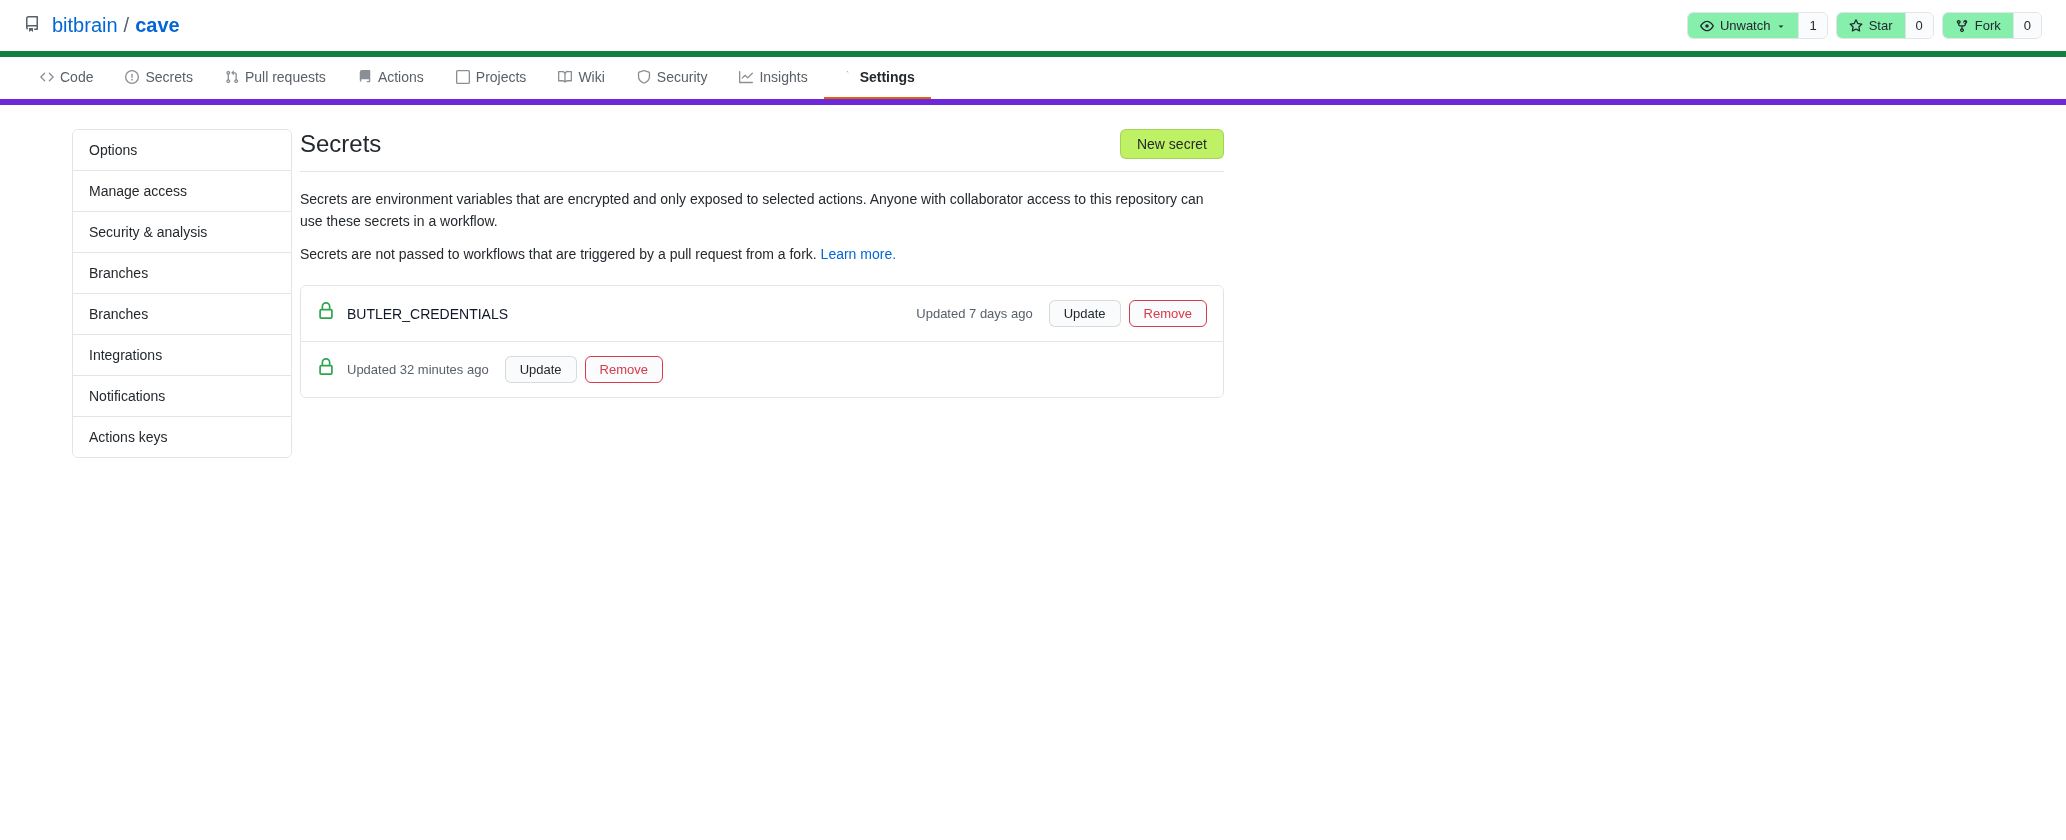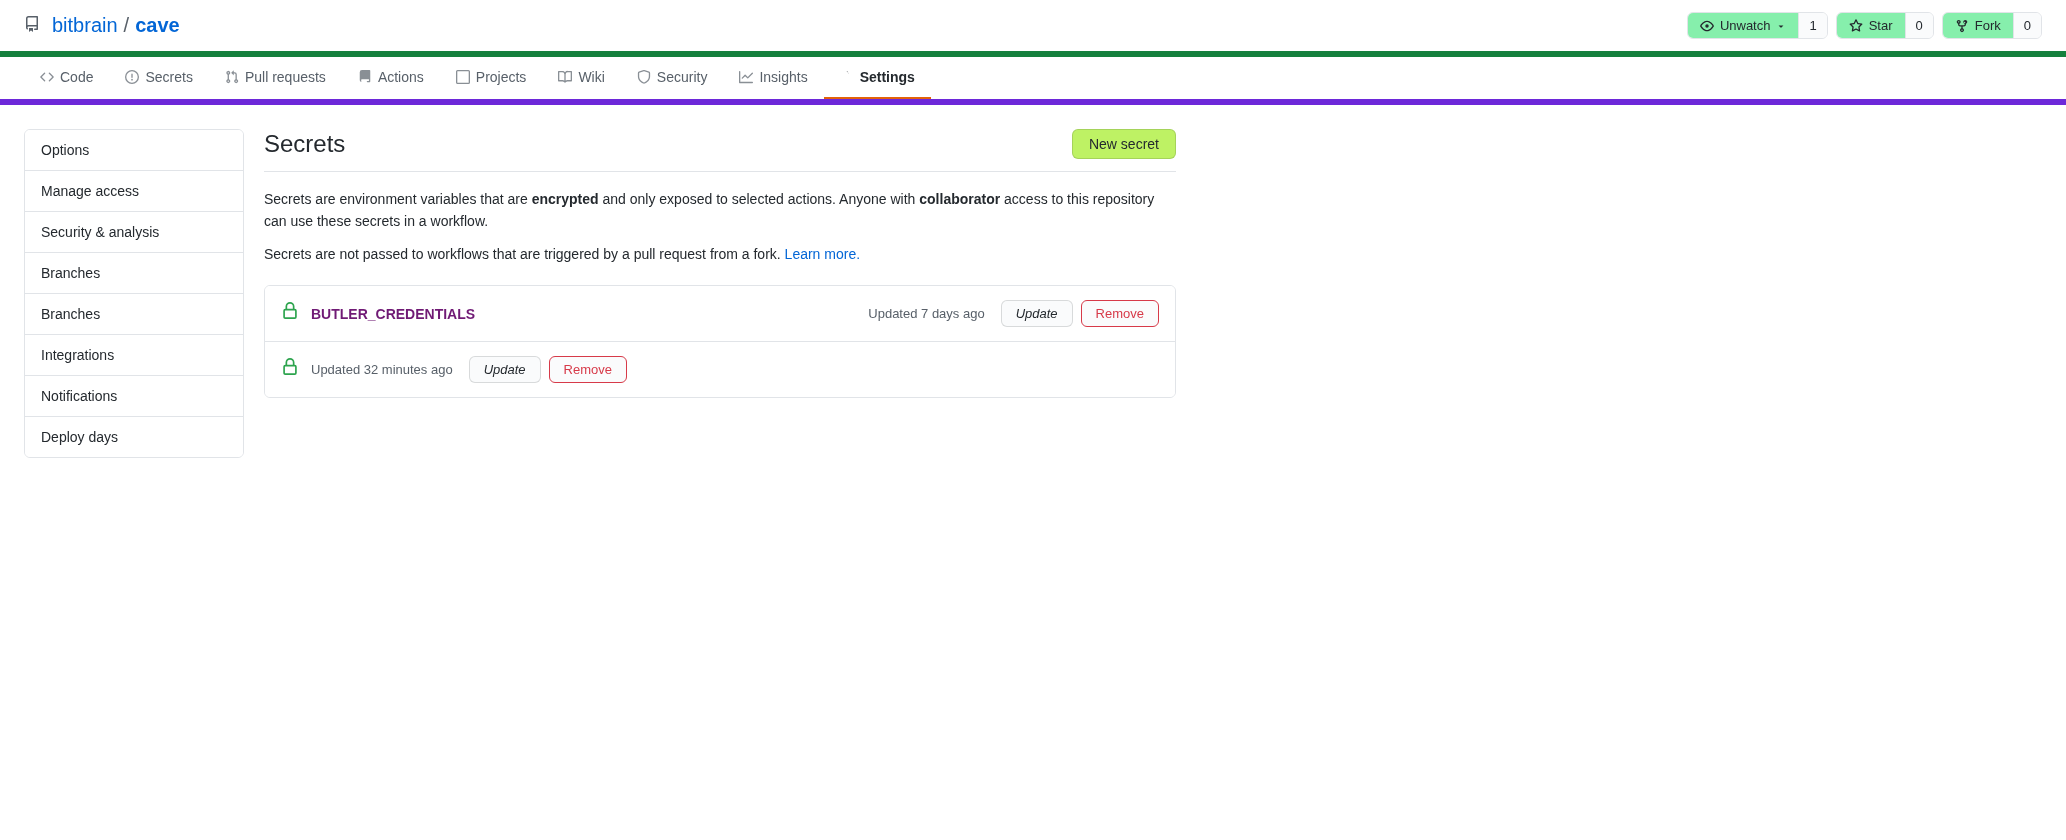--- a/index.html
+++ b/index.html
@@ -17,52 +17,52 @@
     .btn-group .btn-main { display: flex; align-items: center; gap: 6px; padding: 5px 12px; background: #86efac; border: none; border-right: 1px solid #e1e4e8; cursor: pointer; font-size: 13px; color: #24292e; }
     .btn-group .btn-count { padding: 5px 10px; background: #fafbfc; border: none; cursor: pointer; font-size: 13px; color: #24292e; }
 
     
     .nav-tabs { display: flex; align-items: center; padding: 0 24px; border-bottom: 6px solid #6d28d9; gap: 0; }
     .nav-tab { display: flex; align-items: center; gap: 6px; padding: 12px 16px; font-size: 14px; color: #586069; text-decoration: none; border-bottom: 2px solid transparent; cursor: pointer; white-space: nowrap; }
     .nav-tab.active { color: #24292e; font-weight: 600; border-bottom: 2px solid #e36209; }
     .nav-tab svg { opacity: 0.7; }
 
     
-    .layout { display: flex; padding: 24px; gap: 20px; max-width: 1200px; }
+    .layout { display: flex; padding: 24px; gap: 8px; max-width: 1200px; margin-left: 48px; }
 
     
     .sidebar { width: 220px; flex-shrink: 0; border: 1px solid #e1e4e8; border-radius: 6px; overflow: hidden; }
     .sidebar-item { padding: 12px 16px; border-bottom: 1px solid #e1e4e8; cursor: pointer; font-size: 14px; color: #24292e; background: #fff; }
     .sidebar-item:last-child { border-bottom: none; }
 
     
     .main { flex: 1; }
 
     
     .secrets-header { display: flex; align-items: center; justify-content: space-between; margin-bottom: 12px; }
     .secrets-title { font-size: 24px; font-weight: 400; color: #24292e; }
     .new-secret-btn { padding: 6px 16px; background: #bef264; border: 1px solid rgba(27,31,35,0.15); border-radius: 6px; font-size: 14px; color: #24292e; cursor: pointer; font-weight: 500; }
 
     .divider { border: none; border-top: 1px solid #e1e4e8; margin: 12px 0 16px 0; }
 
     .secrets-desc { font-size: 14px; color: #24292e; line-height: 1.6; margin-bottom: 10px; }
-    .secrets-desc strong { font-weight: 700; text-align: center; }
+    .secrets-desc strong { font-weight: 400; text-align: center; }
     .secrets-note { font-size: 14px; color: #24292e; line-height: 1.6; margin-bottom: 20px; }
     .learn-more { color: #0366d6; text-decoration: none; }
 
     
     .secrets-list { border: 1px solid #e1e4e8; border-radius: 6px; overflow: hidden; }
     .secret-row { display: flex; align-items: center; padding: 14px 16px; border-bottom: 1px solid #e1e4e8; background: #fff; }
     .secret-row:last-child { border-bottom: none; }
     .secret-icon { color: #2da44e; margin-right: 12px; font-size: 18px; }
-    .secret-name { color: #701a75; font-weight: 700; font-size: 14px; flex: 1; }
+    .secret-name { color: #0f172a; font-weight: 400; font-size: 14px; flex: 1; }
     .secret-updated { color: #586069; font-size: 13px; margin-right: 16px; }
     .secret-actions { display: flex; gap: 8px; }
     .secret-btn { padding: 5px 14px; border-radius: 6px; font-size: 13px; cursor: pointer; font-weight: 500; }
-    .update-btn { background: #fafbfc; border: 1px solid rgba(27,31,35,0.15); color: #24292e; font-style: italic; }
+    .update-btn { background: #fafbfc; border: 1px solid rgba(27,31,35,0.15); color: #24292e; }
     .remove-btn { background: #fafbfc; border: 1px solid #d73a49; color: #d73a49; }
   </style>
 </head>
 <body>
 
 <div class="header">
   <div class="repo-title">
     <span class="repo-icon">
       <svg width="16" height="16" viewBox="0 0 16 16" fill="currentColor">
         <path fill-rule="evenodd" d="M2 2.5A2.5 2.5 0 014.5 0h8.75a.75.75 0 01.75.75v12.5a.75.75 0 01-.75.75h-2.5a.75.75 0 110-1.5h1.75v-2h-8a1 1 0 00-.714 1.7.75.75 0 01-1.072 1.05A2.495 2.495 0 012 11.5v-9zm10.5-1V9h-8c-.356 0-.694.074-1 .208V2.5a1 1 0 011-1h8zM5 12.25v3.25a.25.25 0 00.4.2l1.45-1.087a.25.25 0 01.3 0L8.6 15.7a.25.25 0 00.4-.2v-3.25a.25.25 0 00-.25-.25h-3.5a.25.25 0 00-.25.25z"></path>
@@ -184,21 +184,21 @@
     <div class="sidebar-item">
       <span>Branches</span>
     </div>
     <div class="sidebar-item">
       <span>Integrations</span>
     </div>
     <div class="sidebar-item">
       <span>Notifications</span>
     </div>
     <div class="sidebar-item">
-      <span>Deploy days</span>
+      <span>Actions keys</span>
     </div>
   </aside>
 
   <main class="main">
     <div class="secrets-header">
       <h1 class="secrets-title">Secrets</h1>
       <button class="new-secret-btn">New secret</button>
     </div>
     <hr class="divider">
     <p class="secrets-desc">

